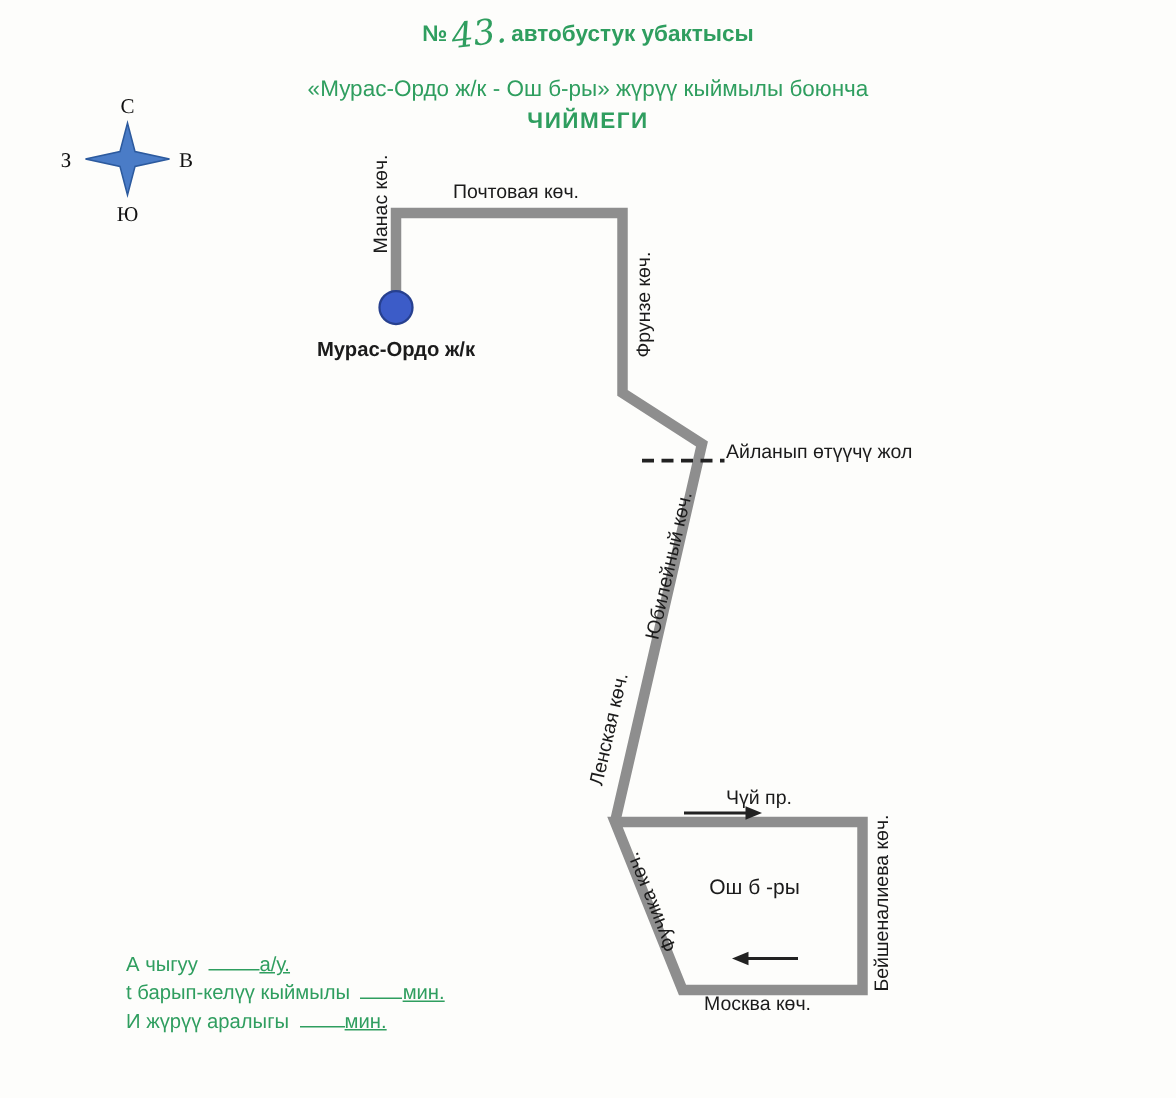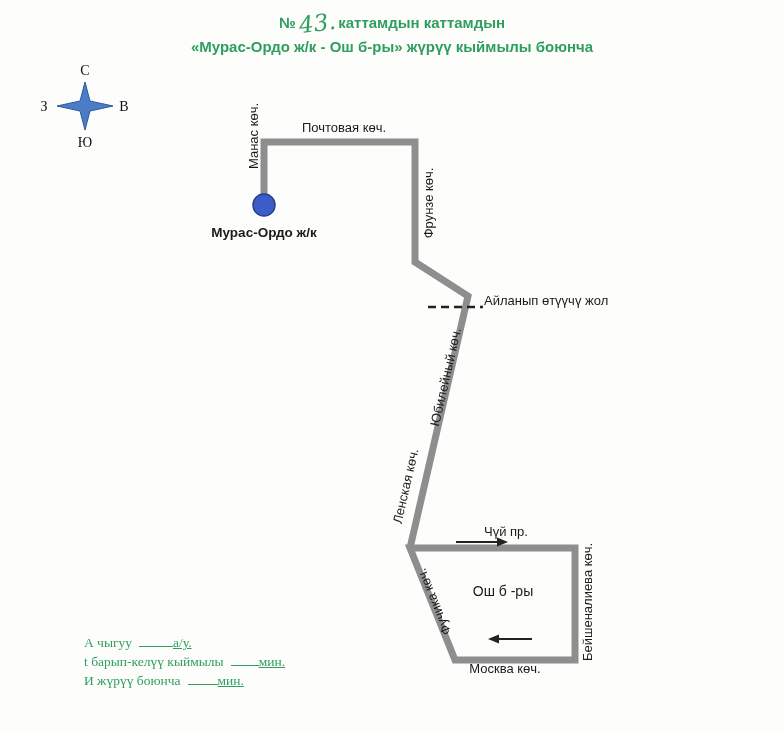--- a/index.html
+++ b/index.html
@@ -10,45 +10,46 @@
     font-family:"Liberation Sans", sans-serif;
   }
   
   .header { position:absolute; top:10px; left:0; width:100%; text-align:center; color:#2f9e5f; }
   .t-line1 { font-size:15px; font-weight:bold; line-height:26px; height:26px; }
   .handwritten {
     display:inline-block; font-size:23px; font-style:italic; font-weight:normal;
     font-family:"DejaVu Serif", serif; transform:rotate(-7deg);
     margin:0 3px; vertical-align:-3px;
   }
-  .t-line2 { font-size:15px; font-weight:bold; margin-top:2px; }
+  .t-line2 { font-size:15px; font-weight:normal; margin-top:15px; }
   .t-line3 { font-size:15px; font-weight:bold; margin-top:4px; letter-spacing:1px; }
   
   .map-svg { position:absolute; left:0; top:0; }
   svg text { font-family:"Liberation Sans", sans-serif; font-size:13px; fill:#1b1b1b; }
   svg text.bold { font-weight:bold; font-size:13.5px; }
   svg text.compass-letter { font-family:"Liberation Serif", serif; font-size:14px; fill:#111; }
   svg text.osh { font-size:14px; }
   
-  .legend { position:absolute; left:84px; top:634px; color:#2f9e5f; font-size:13.5px;font-family:Liberation Serif, serif; }
+  .legend { position:absolute; left:84px; top:634px; color:#2f9e5f; font-size:13.5px; }
   .legend-row { height:19px; white-space:nowrap; }
   .blank { display:inline-block; border-bottom:1px solid #2f9e5f; height:13px; margin-left:7px; vertical-align:baseline; }
   .blank.w1{ width:34px; } .blank.w2{ width:42px; } .blank.w3{ width:28px; } .blank.w4{ width:30px; }
   .unit { text-decoration:underline; }
 </style>
 </head>
 <body>
 
 <div class="page">
 
   <div class="header">
     <div class="t-line1">
-      <span>№</span><span class="handwritten">43.</span><span>каттамдын каттамдын</span>
+      <span>№</span><span class="handwritten">43.</span><span>автобустук убактысы</span>
     </div>
     <div class="t-line2">«Мурас-Ордо ж/к  - Ош б-ры» жүрүү кыймылы боюнча</div>
+    <div class="t-line3">ЧИЙМЕГИ</div>
   </div>
 
   <svg class="map-svg" width="784" height="732" viewBox="0 0 784 732">
 
     <g>
       <polygon points="85,82 90,101 113,106 90,111 85,130 80,111 57,106 80,101" stroke="#2c5a9e" stroke-width="1" fill="#4a7cc7"></polygon>
       <text x="85" y="75" text-anchor="middle" class="compass-letter">С</text>
       <text x="85" y="147" text-anchor="middle" class="compass-letter">Ю</text>
       <text x="44" y="111" text-anchor="middle" class="compass-letter">З</text>
       <text x="124" y="111" text-anchor="middle" class="compass-letter">В</text>
@@ -87,17 +88,17 @@
   </svg>
 
   <div class="legend">
     <div class="legend-row">
       <span>А чыгуу</span><span class="blank w1"></span><span class="unit">а/у.</span>
     </div>
     <div class="legend-row">
       <span>t барып-келүү кыймылы</span><span class="blank w3"></span><span class="unit">мин.</span>
     </div>
     <div class="legend-row">
-      <span>И жүрүү боюнча</span><span class="blank w4"></span><span class="unit">мин.</span>
+      <span>И жүрүү аралыгы</span><span class="blank w4"></span><span class="unit">мин.</span>
     </div>
   </div>
 
 </div>
 
 </body></html>

